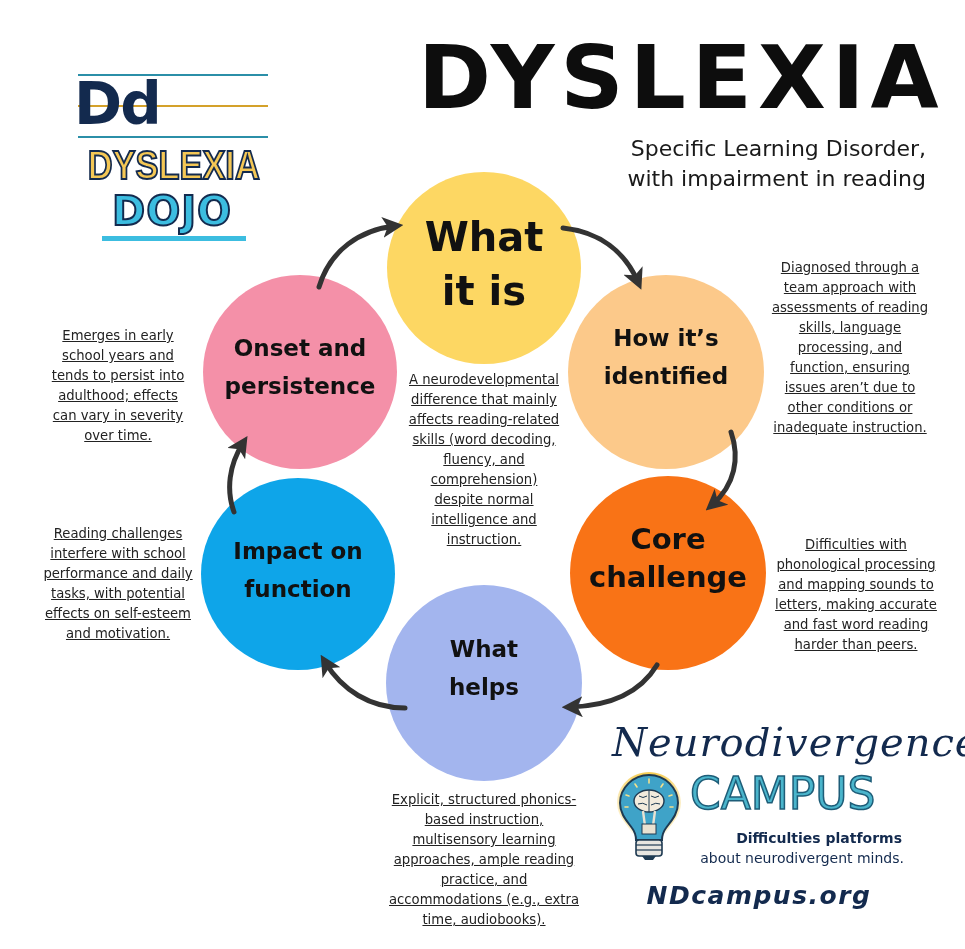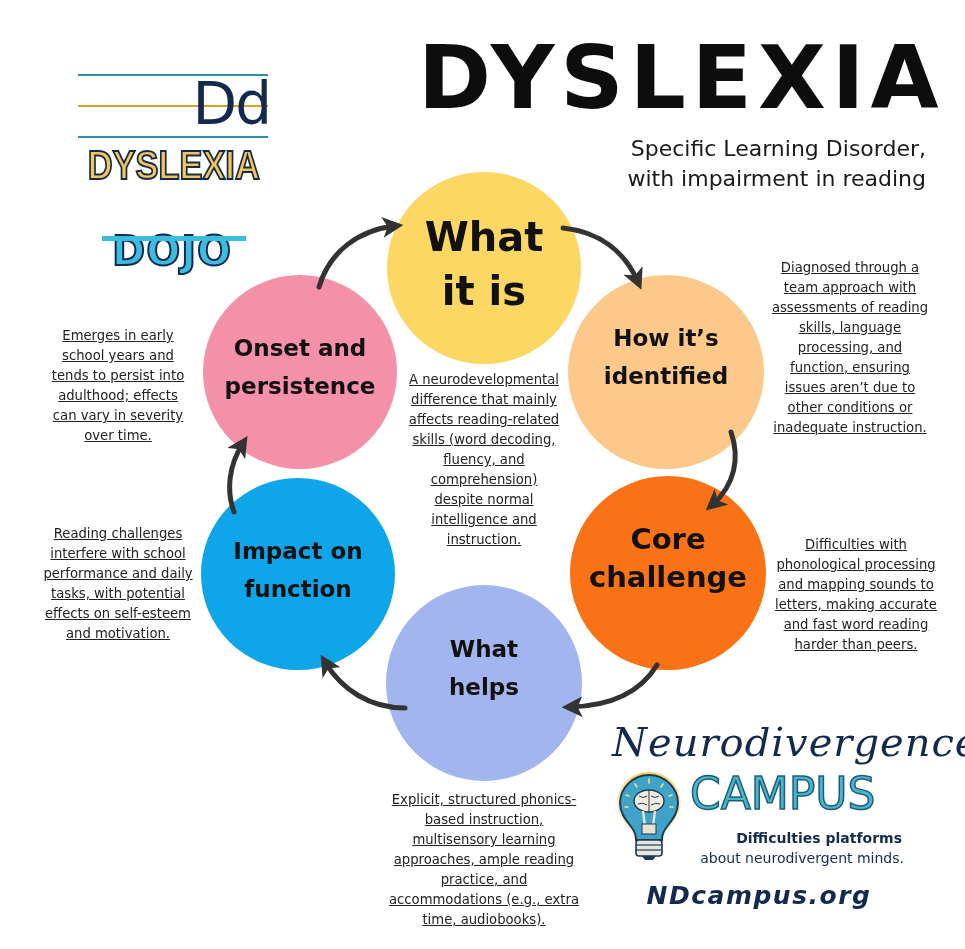--- a/index.html
+++ b/index.html
@@ -7,29 +7,29 @@
   body { position: relative; font-family: "DejaVu Sans", sans-serif; color: #1a1a1a; }
 
   .abs { position: absolute; }
 
   
   .logo { left: 74px; top: 70px; width: 196px; height: 176px; }
   .logo .rule { position: absolute; left: 4px; width: 190px; height: 2px; }
   .logo .r1 { top: 4px; background: #2B8FA8; }
   .logo .r2 { top: 35px; background: #D4A12A; }
   .logo .r3 { top: 66px; background: #2B8FA8; }
-  .logo .dd { position: absolute; left: 0; right: 0; top: 2px; text-align: right;
-    font-family: "DejaVu Sans", sans-serif; font-weight: normal; font-size: 58px; line-height: 64px;
+  .logo .dd { position: absolute; left: 0; right: 0; top: 2px; text-align: left;
+    font-family: "DejaVu Sans", sans-serif; font-weight: bold; font-size: 58px; line-height: 64px;
     color: #132A4E; letter-spacing: -2px; }
   .logo .dys { position: absolute; left: 0; right: 0; top: 72px; text-align: center;
     font-family: "Liberation Sans", sans-serif; font-weight: bold; font-size: 40px; line-height: 46px;
     color: #F4C755; -webkit-text-stroke: 2px #132A4E; letter-spacing: 0px; transform: scaleX(0.86); }
   .logo .dojo { position: absolute; left: 0; right: 0; top: 118px; text-align: center;
     font-family: "DejaVu Sans", sans-serif; font-weight: bold; font-size: 40px; line-height: 46px;
-    color: #3CBDE0; -webkit-text-stroke: 2px #132A4E; letter-spacing: 1px; margin-top: 40px; }
+    color: #3CBDE0; -webkit-text-stroke: 2px #132A4E; letter-spacing: 1px; }
   .logo .under { position: absolute; left: 28px; width: 144px; top: 166px; height: 5px; background: #3CBDE0; }
 
   
   .title { left: 418px; top: 28px; width: 520px; height: 100px;
     font-family: "DejaVu Sans", sans-serif; font-weight: bold; font-size: 88px; line-height: 100px;
     letter-spacing: 6px; color: #0d0d0d; text-align: right; }
   .subtitle { left: 560px; top: 134px; width: 366px; text-align: right;
     font-family: "DejaVu Sans", sans-serif; font-size: 22px; line-height: 30px; color: #1a1a1a; }
 
   

